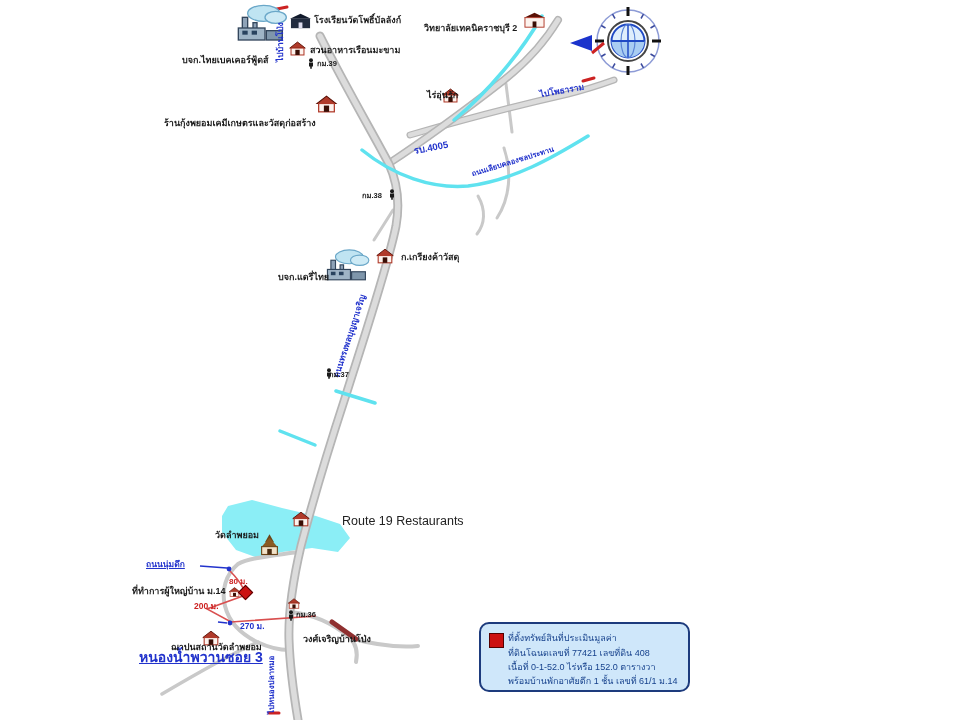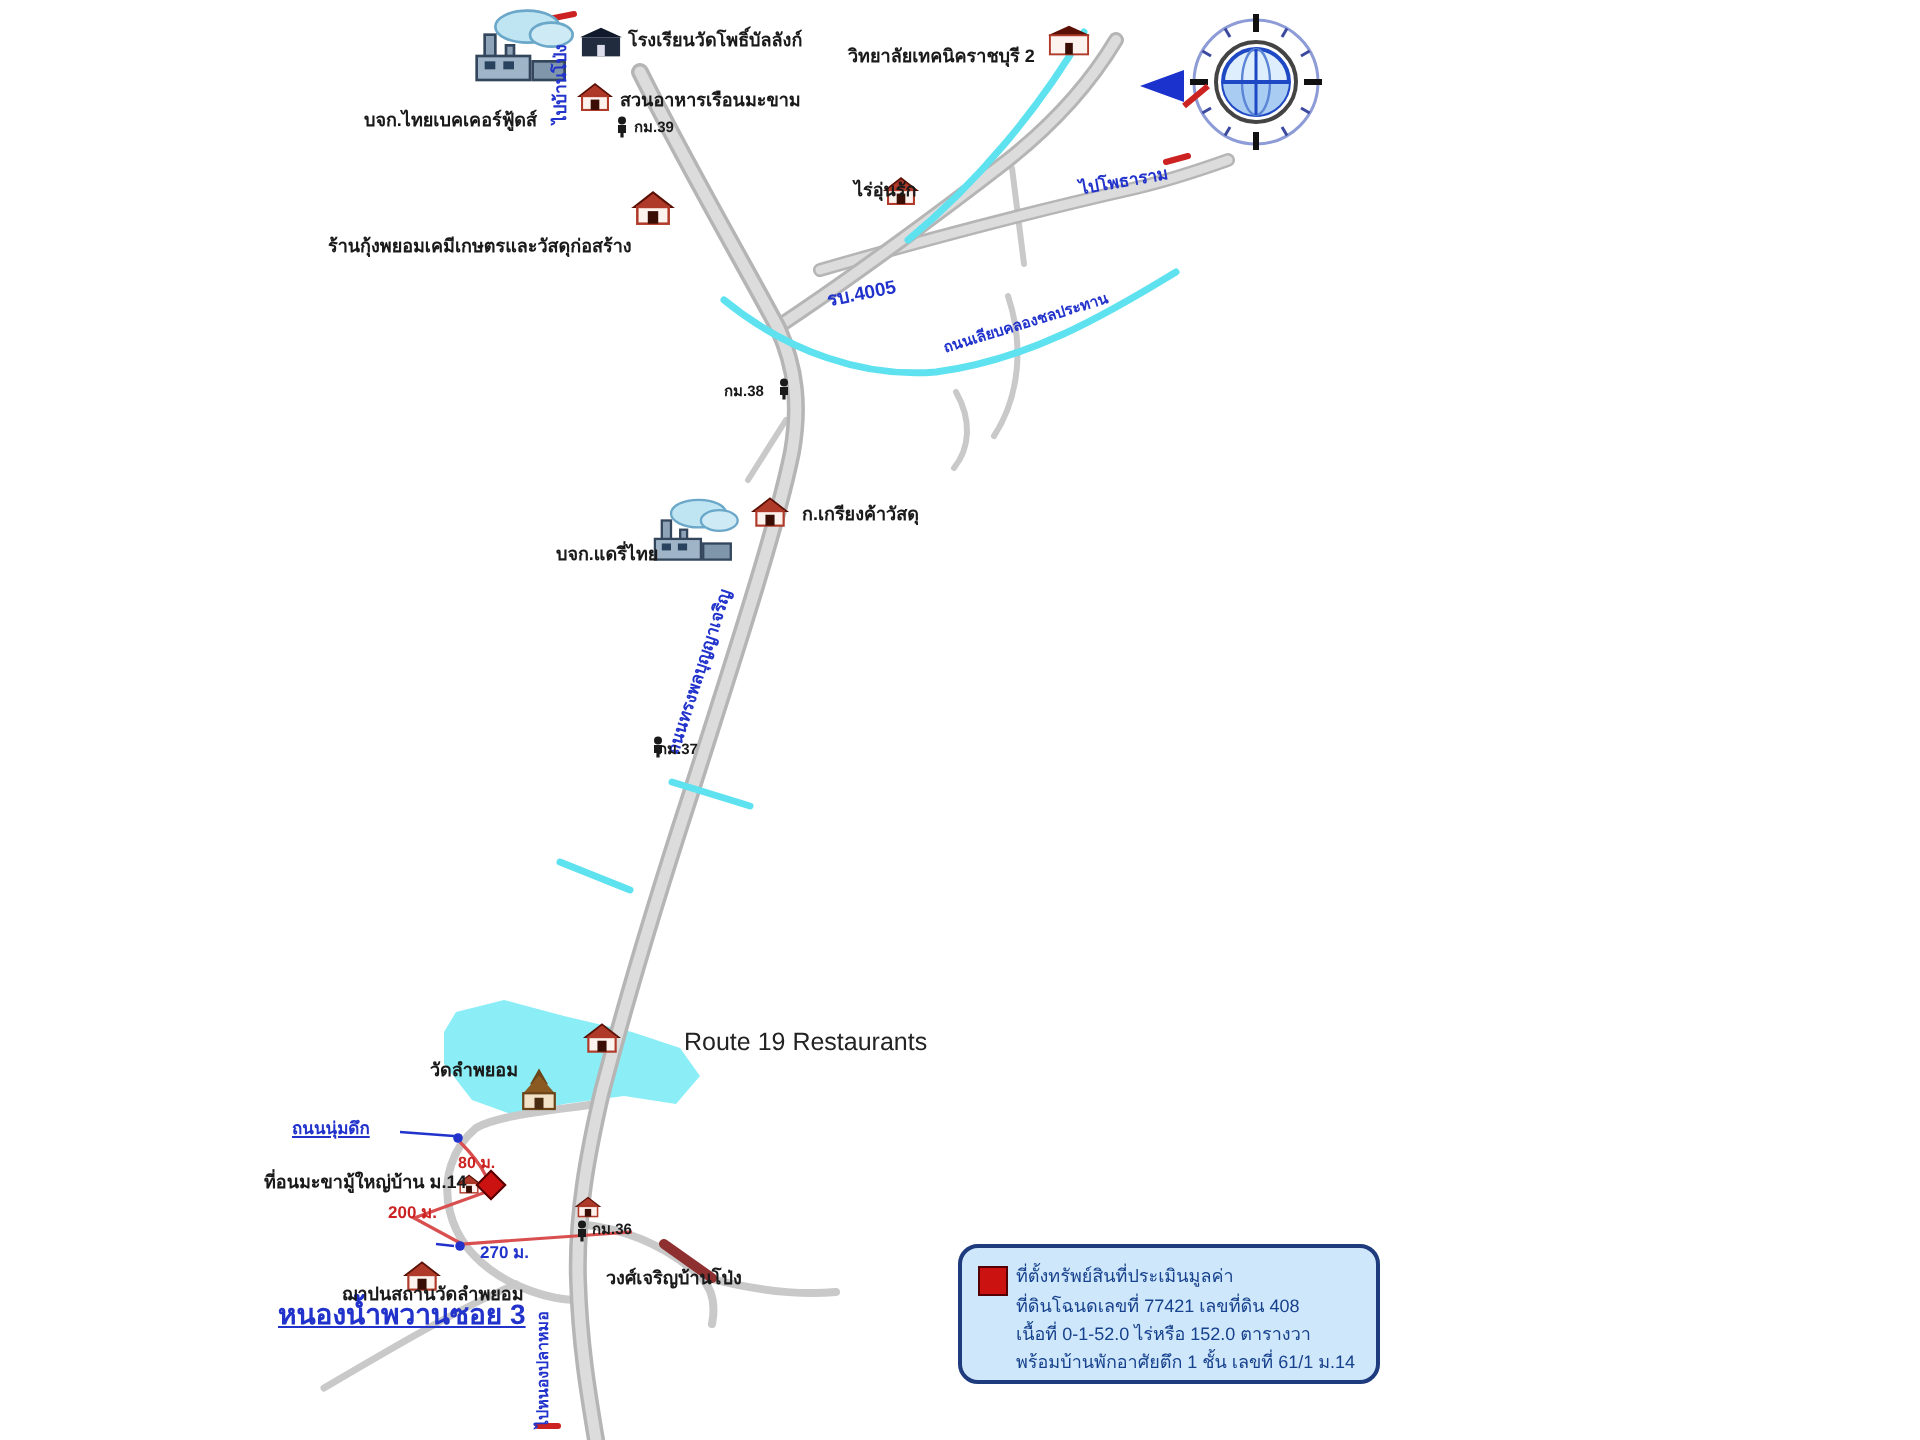--- a/index.html
+++ b/index.html
@@ -260,21 +260,21 @@
   <div class="lbl blue ctr" style="left:431px;top:148px;transform:translate(-50%,-50%) rotate(-11deg);font-size:9.5px;">รบ.4005</div>
   <div class="lbl blue ctr" style="left:513px;top:162px;transform:translate(-50%,-50%) rotate(-17deg);font-size:7.5px;">ถนนเลียบคลองชลประทาน</div>
   <div class="lbl sm" style="left:362px;top:192px;">กม.38</div>
   <div class="lbl" style="left:278px;top:273px;">บจก.แดรี่ไทย</div>
   <div class="lbl" style="left:401px;top:253px;">ก.เกรียงค้าวัสดุ</div>
   <div class="lbl blue ctr" style="left:350px;top:336px;transform:translate(-50%,-50%) rotate(-72deg);font-size:8.5px;">ถนนทรงพลบุญญาเจริญ</div>
   <div class="lbl sm" style="left:301px;top:371px;margin-left:28px;">กม.37</div>
   <div class="lbl r19" style="left:318px;top:515px;margin-left:24px;">Route 19 Restaurants</div>
   <div class="lbl" style="left:215px;top:531px;">วัดลำพยอม</div>
   <div class="lbl blue ul" style="left:146px;top:560px;font-size:8.5px;">ถนนนุ่มดึก</div>
-  <div class="lbl" style="left:132px;top:587px;">ที่อนมะขามู้ใหญ่บ้าน ม.14</div>
+  <div class="lbl" style="left:132px;top:587px;">ที่ทำการผู้ใหญ่บ้าน ม.14</div>
   <div class="lbl red" style="left:229px;top:578px;font-size:8px;">80 ม.</div>
   <div class="lbl red" style="left:194px;top:602px;font-size:8.5px;">200 ม.</div>
   <div class="lbl blue ul" style="left:139px;top:650px;font-size:14px;">หนองน้ำพวานซอย 3</div>
   <div class="lbl blue" style="left:240px;top:622px;font-size:8.5px;">270 ม.</div>
   <div class="lbl" style="left:171px;top:643px;">ฌาปนสถานวัดลำพยอม</div>
   <div class="lbl" style="left:303px;top:635px;">วงศ์เจริญบ้านโป่ง</div>
   <div class="lbl sm" style="left:296px;top:611px;">กม.36</div>
   <div class="lbl blue vert" style="left:268px;top:714px;font-size:8px;">ไปหนองปลาหมอ</div>
 
   <div class="legend">

